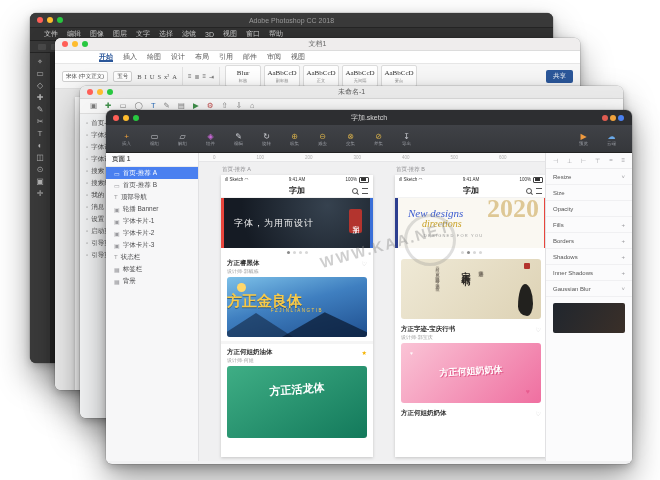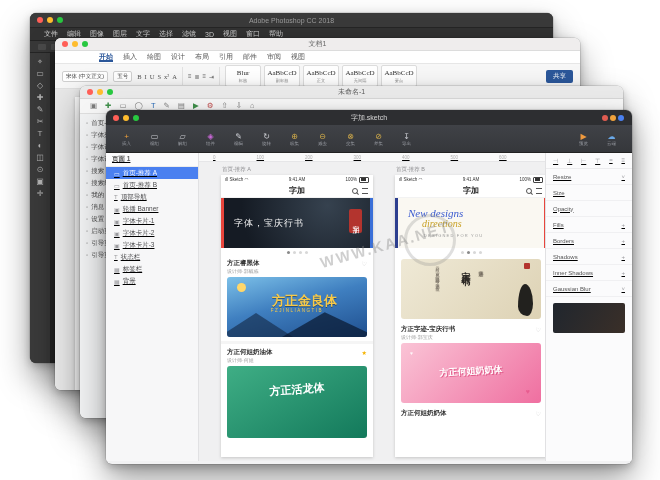--- a/index.html
+++ b/index.html
@@ -74,21 +74,21 @@
   .sk-tool .t{font-size:4.5px;color:#9a9da4;white-space:nowrap;}
   .sk-toolbar span.sk-tool:nth-of-type(1) .g{color:#f0a23c}
   .sk-toolbar span.sk-tool:nth-of-type(4) .g{color:#c867d6}
   .sk-toolbar span.sk-tool:nth-of-type(7) .g,
   .sk-toolbar span.sk-tool:nth-of-type(8) .g,
   .sk-toolbar span.sk-tool:nth-of-type(9) .g,
   .sk-toolbar span.sk-tool:nth-of-type(10) .g{color:#d8b04a}
   .sk-right{margin-left:auto;display:flex;gap:7px;}
   .sk-right span.sk-tool:nth-of-type(1) .g{color:#f09a3e}
   .sk-right span.sk-tool:nth-of-type(2) .g{color:#6aa9e8}
-  .sk-main{display:flex;height:308px;text-decoration:underline;}
+  .sk-main{display:flex;height:308px;}
   .sk-layers{width:92px;background:#f7f7f8;border-right:1px solid #e1e1e3;overflow:hidden;}
   .sk-pages-h{height:13px;display:flex;align-items:center;padding-left:6px;font-size:6.5px;font-weight:bold;color:#555;background:#fbfbfc;border-bottom:1px solid #ececec;}
   .sk-layer{height:12px;display:flex;align-items:center;gap:3px;padding-left:8px;font-size:6.5px;color:#4c4c4e;white-space:nowrap;}
   .sk-layer .g{font-size:6px;color:#9a9a9e;}
   .sk-layers div.sk-layer:nth-of-type(1){background:#4a80f0;color:#fff;}
   .sk-layers div.sk-layer:nth-of-type(1) .g{color:#dbe6ff;}
   .sk-canvas{flex:1;position:relative;background:#f0f0f1;overflow:hidden;}
   .sk-ruler{height:8px;background:#fafafa;border-bottom:1px solid #e6e6e8;display:flex;align-items:center;gap:41px;padding-left:14px;}
   .rnum{font-size:4.5px;color:#b0b0b0;}
   .artboard{position:absolute;width:152px;height:282px;background:#fff;box-shadow:0 1px 3px rgba(0,0,0,.18);overflow:hidden;}
@@ -131,21 +131,21 @@
   .card-title{font-size:6.5px;font-weight:bold;color:#333;white-space:nowrap;}
   .card-fav{font-size:6px;color:#c9c9c9;}
   .card-fav.star{color:#f5b301;}
   .card-designer{height:7px;padding:0 6px;font-size:5px;color:#9c9c9c;}
   .card-img{margin:2px 6px 4px;height:60px;border-radius:3px;position:relative;overflow:hidden;}
   .divider{height:3px;background:#f5f5f5;margin:2px 0;}
   .img-a1{background:linear-gradient(165deg,#7cc0e8 0%,#3f7fc0 45%,#1f4f8f 100%);}
   .img-a1 .sun{position:absolute;left:10px;top:6px;width:9px;height:9px;border-radius:50%;background:#ffd76a;}
   .img-a1 .mtn1{position:absolute;bottom:0;left:-8px;width:74px;height:24px;background:rgba(18,38,66,.6);clip-path:polygon(0 100%,50% 0,100% 100%);}
   .img-a1 .mtn2{position:absolute;bottom:0;right:-10px;width:95px;height:28px;background:rgba(10,25,48,.72);clip-path:polygon(0 100%,45% 12%,100% 100%);}
-  .img-a1 .t{position:absolute;left:0;right:0;top:15px;text-align:center;font-size:13px;font-weight:bold;color:#f7c948;text-shadow:0 1px 0 rgba(0,0,0,.35);z-index:1;padding-left:15px;}
+  .img-a1 .t{position:absolute;left:0;right:0;top:15px;font-size:15px;font-weight:bold;color:#f7c948;text-shadow:0 1px 0 rgba(0,0,0,.35);z-index:1;}
   .img-a1 .s{position:absolute;left:0;right:0;top:31px;text-align:center;font-size:4.5px;letter-spacing:1.5px;color:#f7c948;z-index:1;}
   .img-a2{background:linear-gradient(150deg,#3fae85,#13795b);height:72px;}
   .img-a2 .t{position:absolute;left:0;right:0;top:16px;text-align:center;font-size:11px;font-weight:bold;color:#fff;transform:rotate(-4deg);}
   .img-b1{background:linear-gradient(135deg,#efe9d6,#ddd2b4);}
   .img-b1 .col{position:absolute;left:5px;top:4px;height:52px;width:34px;writing-mode:vertical-rl;font-family:"Liberation Serif",serif;font-size:4px;line-height:6px;color:#7c7468;letter-spacing:1px;overflow:hidden;}
   .img-b1 .big{position:absolute;left:58px;top:5px;writing-mode:vertical-rl;font-family:"Liberation Serif",serif;font-weight:bold;font-size:9px;letter-spacing:2px;color:#2e2a26;}
   .img-b1 .small{position:absolute;left:76px;top:8px;writing-mode:vertical-rl;font-family:"Liberation Serif",serif;font-size:5px;color:#6b6357;}
   .img-b1 .ink{position:absolute;right:8px;bottom:3px;width:15px;height:32px;background:#22211e;border-radius:46% 54% 40% 60%/70% 62% 38% 30%;}
   .img-b1 .sealsq{position:absolute;right:11px;top:4px;width:6px;height:6px;background:#b3342e;border-radius:1px;}
   .img-b2{background:linear-gradient(135deg,#fac4d6,#ef6fa0);}
@@ -521,21 +521,21 @@
             <div class="p-nav">
               <span>字加</span>
               <span class="nav-icos">
                 <span class="ico-search"></span>
                 <span class="ico-menu"></span>
               </span>
             </div>
             <div class="p-banner banner-a">
               <span class="sliver-l"></span>
               <span class="sliver-r"></span>
-              <div class="ba-title">字体，宝庆行书</div>
+              <div class="ba-title">字体，为用而设计</div>
               <div class="ba-seal">字加</div>
             </div>
             <div class="p-dots">
               <span class="dot on"></span>
               <span class="dot"></span>
               <span class="dot"></span>
               <span class="dot"></span>
             </div>
             <div class="card-head">
               <span class="card-title">方正睿黑体</span>
@@ -572,20 +572,21 @@
             <div class="p-nav">
               <span>字加</span>
               <span class="nav-icos">
                 <span class="ico-search"></span>
                 <span class="ico-menu"></span>
               </span>
             </div>
             <div class="p-banner banner-b">
               <span class="sliver-l"></span>
               <span class="sliver-r"></span>
+              <div class="bb-year">2020</div>
               <div class="bb-l1">New designs</div>
               <div class="bb-l2">directions</div>
               <div class="bb-tag">DESIGNED FOR YOU</div>
             </div>
             <div class="p-dots">
               <span class="dot"></span>
               <span class="dot on"></span>
               <span class="dot"></span>
               <span class="dot"></span>
             </div>

